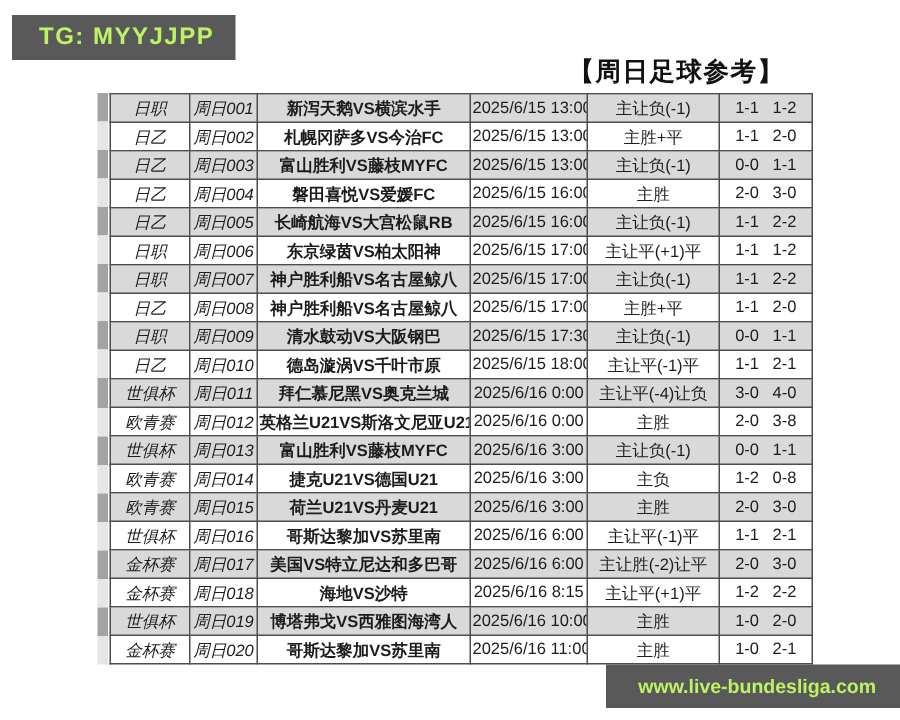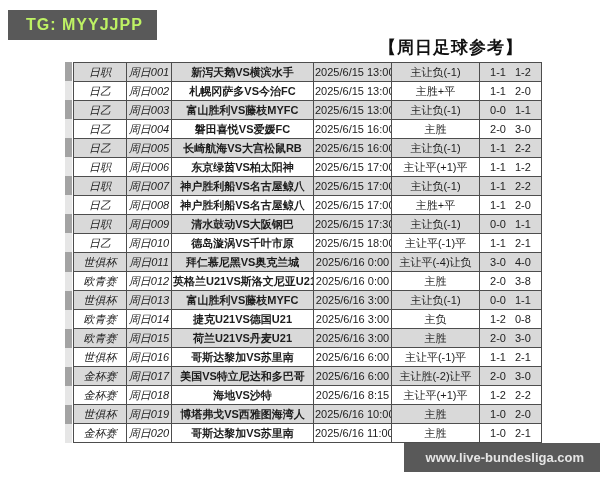--- a/index.html
+++ b/index.html
@@ -41,21 +41,21 @@
   .col-league{width:53px;font-style:italic;}
   .col-code{width:45px;font-style:italic;}
   .col-match{width:142px;font-weight:bold;}
   .col-time{width:78px;}
   .col-tip{width:88px;margin-left:39px;}
   .col-scores{width:62px;}
   .col-scores span{display:inline-block;}
   .col-scores span + span{margin-left:9px;}
   .footer-badge{
     position:absolute;right:0;top:443px;
-    background:#595959;color:#e5e5e5;
+    background:#595959;color:#bef264;
     font-weight:bold;font-size:13px;
     padding:7px 16px 7px 22px;
   }
 </style>
 </head>
 <body>
 
 <div class="tg-badge">TG: MYYJJPP</div>
 
 <div class="page-title">【周日足球参考】</div>

